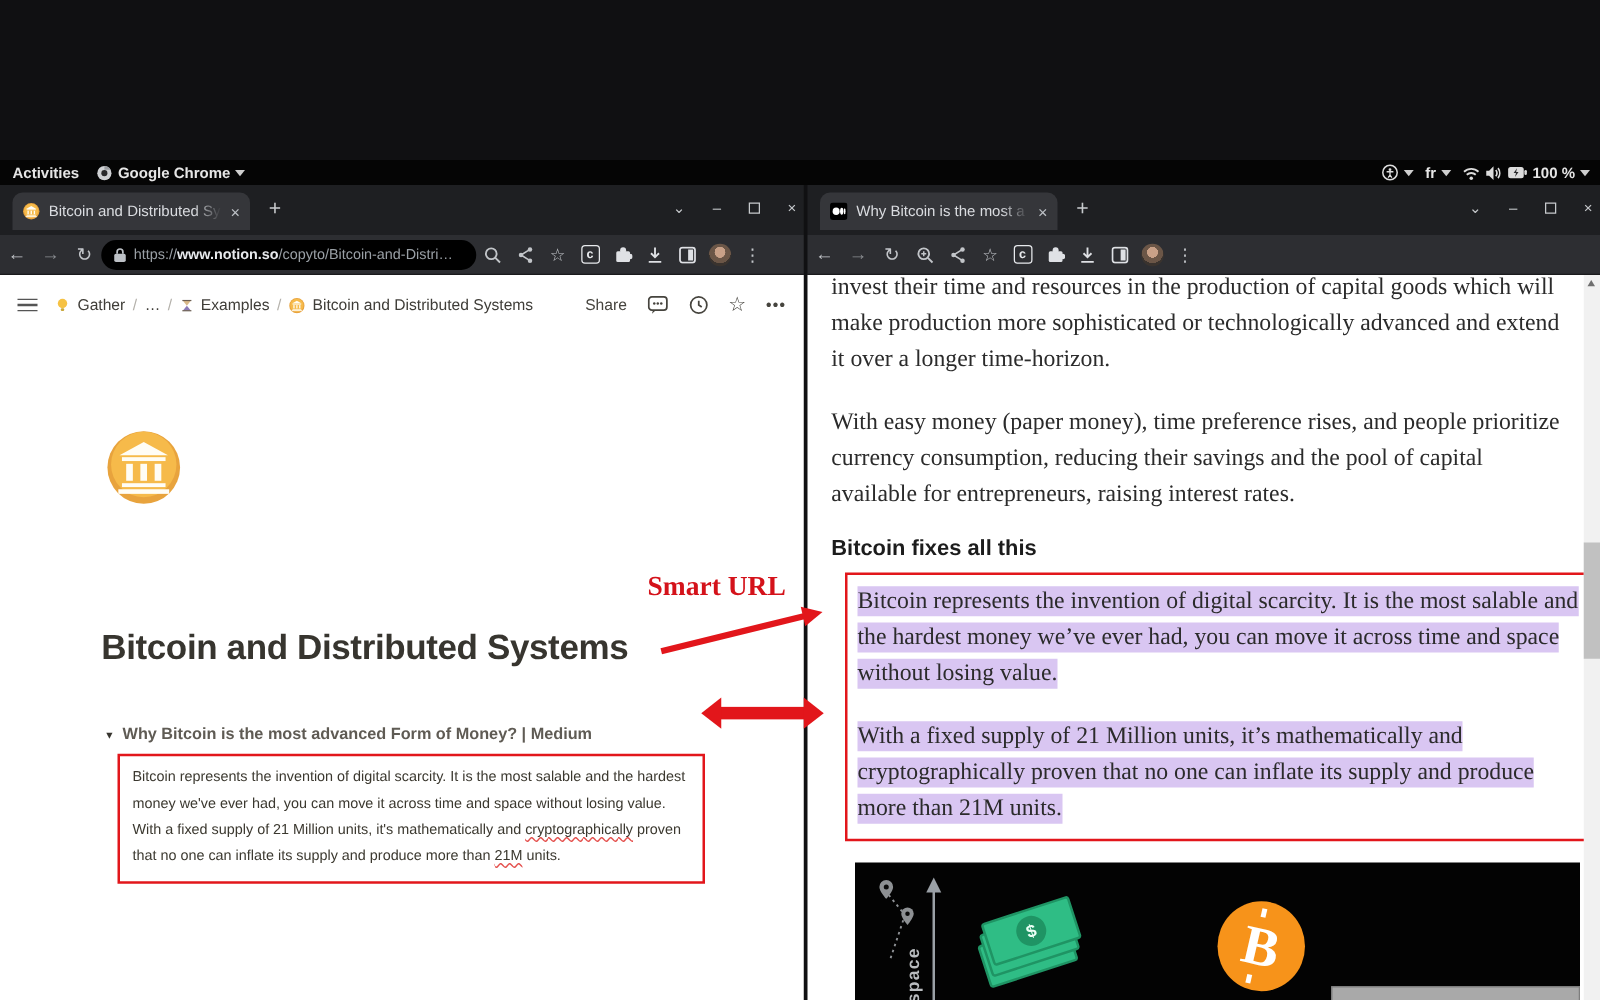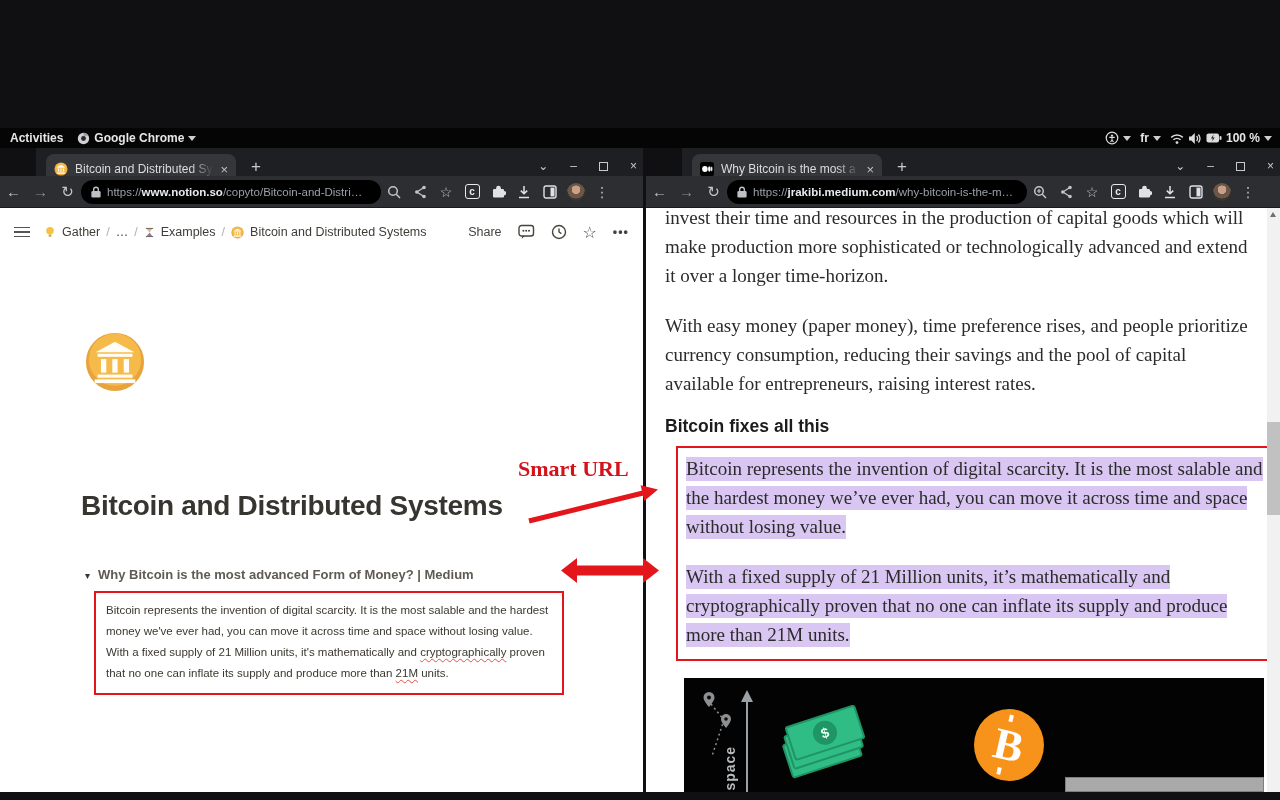--- a/index.html
+++ b/index.html
@@ -20,21 +20,21 @@
   .gnome-center span { pointer-events:auto; }
   .gnome-right { margin-left:auto; display:flex; align-items:center; gap:9px; padding-right:8px; }
   .gi { display:inline-flex; align-items:center; gap:4px; }
   .caret-down { width:0; height:0; border-left:4px solid transparent; border-right:4px solid transparent; border-top:5px solid #cfcfcf; display:inline-block; }
   .ndot { color:#bbb; font-size:10px; margin-left:6px; }
 
   
   .win { position:absolute; top:148px; height:652px; }
   .win-left  { left:0;   width:643px; }
   .win-right { left:646px; width:634px; }
-  .tabstrip { position:relative; height:28px; background:#1e1f22;margin-left:36px; }
+  .tabstrip { position:relative; height:40px; background:#1e1f22; }
   .tab { position:absolute; left:10px; top:6px; height:30px; width:190px; background:#35363a;
          border-radius:8px 8px 0 0; display:flex; align-items:center; padding:0 8px; gap:7px; }
   .tab-title { color:#dadce0; font-size:12px; white-space:nowrap; overflow:hidden; flex:1; position:relative; }
   .tab-title::after { content:""; position:absolute; right:0; top:0; bottom:0; width:22px;
                       background:linear-gradient(to right, rgba(53,54,58,0), #35363a); }
   .tab-close { color:#bdc1c6; font-size:13px; line-height:1; cursor:default; }
   .newtab { position:absolute; left:215px; top:9px; color:#c7cacd; font-size:17px; font-weight:400; }
   .win-controls { position:absolute; right:6px; top:0; height:36px; display:flex; align-items:center; gap:22px; color:#c7cacd; font-size:12px; }
   .maxbox { width:9px; height:9px; border:1.4px solid #c7cacd; display:inline-block; }
   .toolbar { position:relative; height:32px; background:#2d2e32; display:flex; align-items:center; border-bottom:1px solid #1a1a1c; }
@@ -337,27 +337,20 @@
         <span>⌄</span>
         <span>–</span>
         <span class="maxbox"></span>
         <span>×</span>
       </div>
     </div>
     <div class="toolbar">
       <span class="navi">←</span>
       <span class="navi dim">→</span>
       <span class="navi">↻</span>
-      <div class="omnibox">
-        <svg width="10" height="12" viewBox="0 0 10 13">
-            <path d="M2.5 5.5V3.8a2.5 2.5 0 0 1 5 0v1.7" stroke="#bdc1c6" stroke-width="1.5" fill="none"></path>
-            <rect y="5.5" width="10" height="7" rx="1.5" fill="#bdc1c6"></rect>
-          </svg>
-        <span><span class="url-scheme">https://</span><span class="url-host">jrakibi.medium.com</span><span class="url-path">/why-bitcoin-is-the-m…</span></span>
-      </div>
       <span class="tool-ico">
           <svg width="14" height="14" viewBox="0 0 14 14">
             <circle cx="6" cy="6" r="4.3" stroke="#c2c5c9" stroke-width="1.5" fill="none"></circle>
             <path d="M9.3 9.3 13 13" stroke="#c2c5c9" stroke-width="1.5"></path>
             <path d="M4 6h4M6 4v4" stroke="#c2c5c9" stroke-width="1.2"></path>
           </svg>
         </span>
       <span class="tool-ico">
           <svg width="13" height="14" viewBox="0 0 13 14">
             <circle cx="10" cy="2.5" r="1.8" fill="#c2c5c9"></circle>

